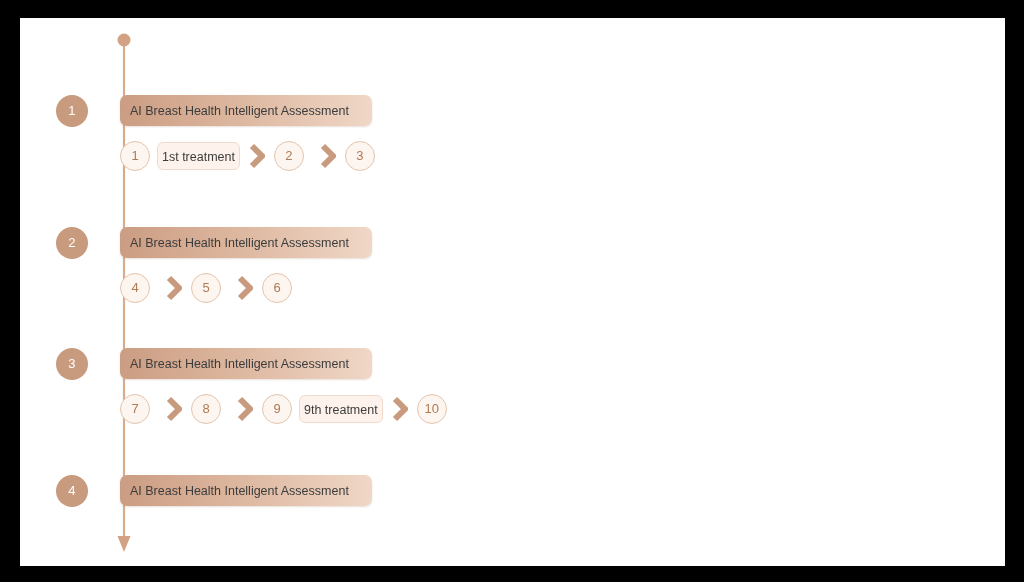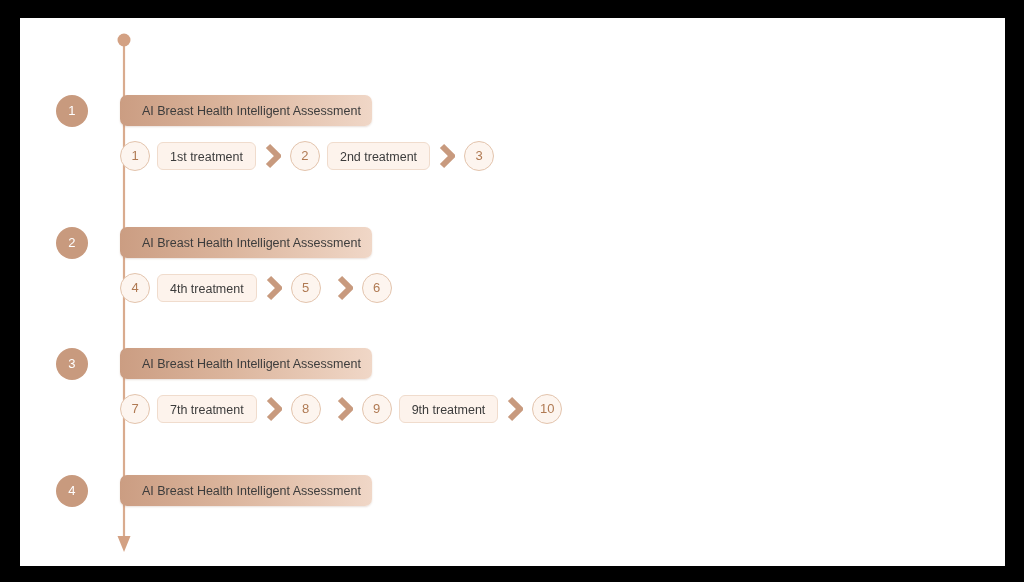--- a/index.html
+++ b/index.html
@@ -67,21 +67,21 @@
   
   .row-title {
     position: absolute;
     left: 100px;
     height: 31px;
     border-radius: 7px;
     background: linear-gradient(to right, #cb9d82 0%, #dcb69e 45%, #f0d7c7 100%);
     box-shadow: 0 1px 2px rgba(140,100,75,0.20);
     display: flex;
     align-items: center;
-    padding: 0 22px;
+    padding: 0 10px;
     box-sizing: border-box;
     color: #3c3c3c;
     font-size: 12.5px;
     white-space: nowrap;
   }
 
   
   .row-steps {
     position: absolute;
     left: 100px;
@@ -111,21 +111,21 @@
   }
 
   .step-label {
     height: 28px;
     border-radius: 6px;
     border: 1px solid #f0dccd;
     background: #fdf3ec;
     color: #3c3c3c;
     font-size: 12.5px;
     line-height: 28px;
-    padding: 0 12px;
+    padding: 0 4px;
     white-space: nowrap;
     box-sizing: border-box;
   }
 
   .step-sep {
     width: 34px;
     height: 30px;
     display: flex;
     align-items: center;
     justify-content: center;
@@ -154,41 +154,39 @@
             <div class="step-num">1</div>
             <div class="step-label">1st treatment</div>
           </div>
           <div class="step-sep">
             <svg width="16" height="26" viewBox="0 0 16 26">
               <polyline points="3,3 13,13 3,23" fill="none" stroke="#c89a7e" stroke-width="6" stroke-linecap="butt" stroke-linejoin="miter"></polyline>
             </svg>
           </div>
           <div class="step-group">
             <div class="step-num">2</div>
-            <div class="step-label">2nd treatment</div>
           </div>
           <div class="step-sep">
             <svg width="16" height="26" viewBox="0 0 16 26">
               <polyline points="3,3 13,13 3,23" fill="none" stroke="#c89a7e" stroke-width="6" stroke-linecap="butt" stroke-linejoin="miter"></polyline>
             </svg>
           </div>
           <div class="step-group">
             <div class="step-num">3</div>
           </div>
         </div>
       </div>
       <div class="tl-row" style="top: 202px;">
         <div class="row-marker" style="top: 7px;">2</div>
         <div class="row-title" style="top: 7px; width: 252px;">
           <span>AI Breast Health Intelligent Assessment</span>
         </div>
         <div class="row-steps" style="top: 50px;">
           <div class="step-group">
             <div class="step-num">4</div>
-            <div class="step-label">4th treatment</div>
           </div>
           <div class="step-sep">
             <svg width="16" height="26" viewBox="0 0 16 26">
               <polyline points="3,3 13,13 3,23" fill="none" stroke="#c89a7e" stroke-width="6" stroke-linecap="butt" stroke-linejoin="miter"></polyline>
             </svg>
           </div>
           <div class="step-group">
             <div class="step-num">5</div>
           </div>
           <div class="step-sep">
@@ -202,21 +200,20 @@
         </div>
       </div>
       <div class="tl-row" style="top: 323px;">
         <div class="row-marker" style="top: 7px;">3</div>
         <div class="row-title" style="top: 7px; width: 252px;">
           <span>AI Breast Health Intelligent Assessment</span>
         </div>
         <div class="row-steps" style="top: 50px;">
           <div class="step-group">
             <div class="step-num">7</div>
-            <div class="step-label">7th treatment</div>
           </div>
           <div class="step-sep">
             <svg width="16" height="26" viewBox="0 0 16 26">
               <polyline points="3,3 13,13 3,23" fill="none" stroke="#c89a7e" stroke-width="6" stroke-linecap="butt" stroke-linejoin="miter"></polyline>
             </svg>
           </div>
           <div class="step-group">
             <div class="step-num">8</div>
           </div>
           <div class="step-sep">

